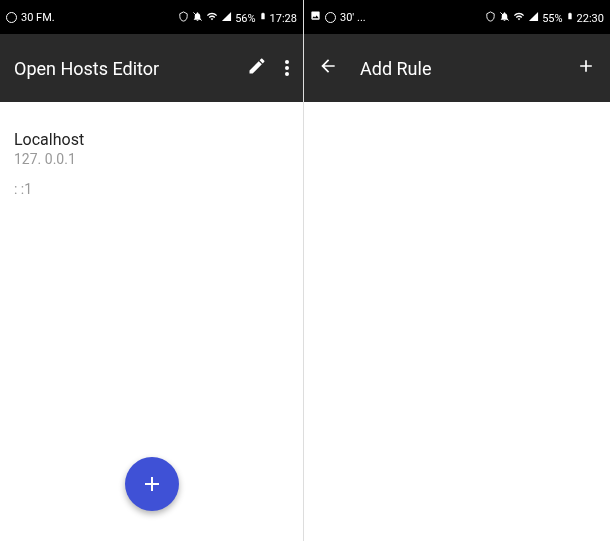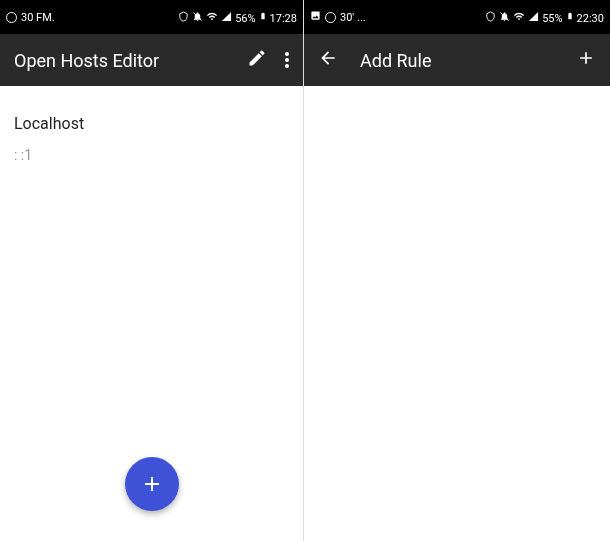--- a/index.html
+++ b/index.html
@@ -41,21 +41,21 @@
       align-items: center;
       gap: 4px;
       flex: 1;
     }
     .status-right {
       display: flex;
       align-items: flex-end;
       gap: 3px;
     }
     .app-bar {
-      height: 52px;
+      height: 68px;
       background: #2a2a2a;
       color: #fff;
       display: flex;
       align-items: center;
       padding: 0 14px;
     }
     .app-bar-title {
       flex: 1;
       font-size: 18px;
       font-weight: 400;
@@ -197,20 +197,21 @@
         <span class="dot"></span>
           <span class="dot"></span>
           <span class="dot"></span>
       </span>
     </div>
   </div>
 
   <div class="host-list">
     <div class="host-item">
       <div class="host-name">Localhost</div>
+      <div class="host-ip">127. 0.0.1</div>
     </div>
     <div class="host-item">
       <div class="host-ip">: :1</div>
     </div>
   </div>
 
   <div class="fab">
     <svg width="24" height="24" viewBox="0 0 24 24" fill="#fff">
         <path d="M19 13h-6v6h-2v-6H5v-2h6V5h2v6h6v2z"></path>
       </svg>

